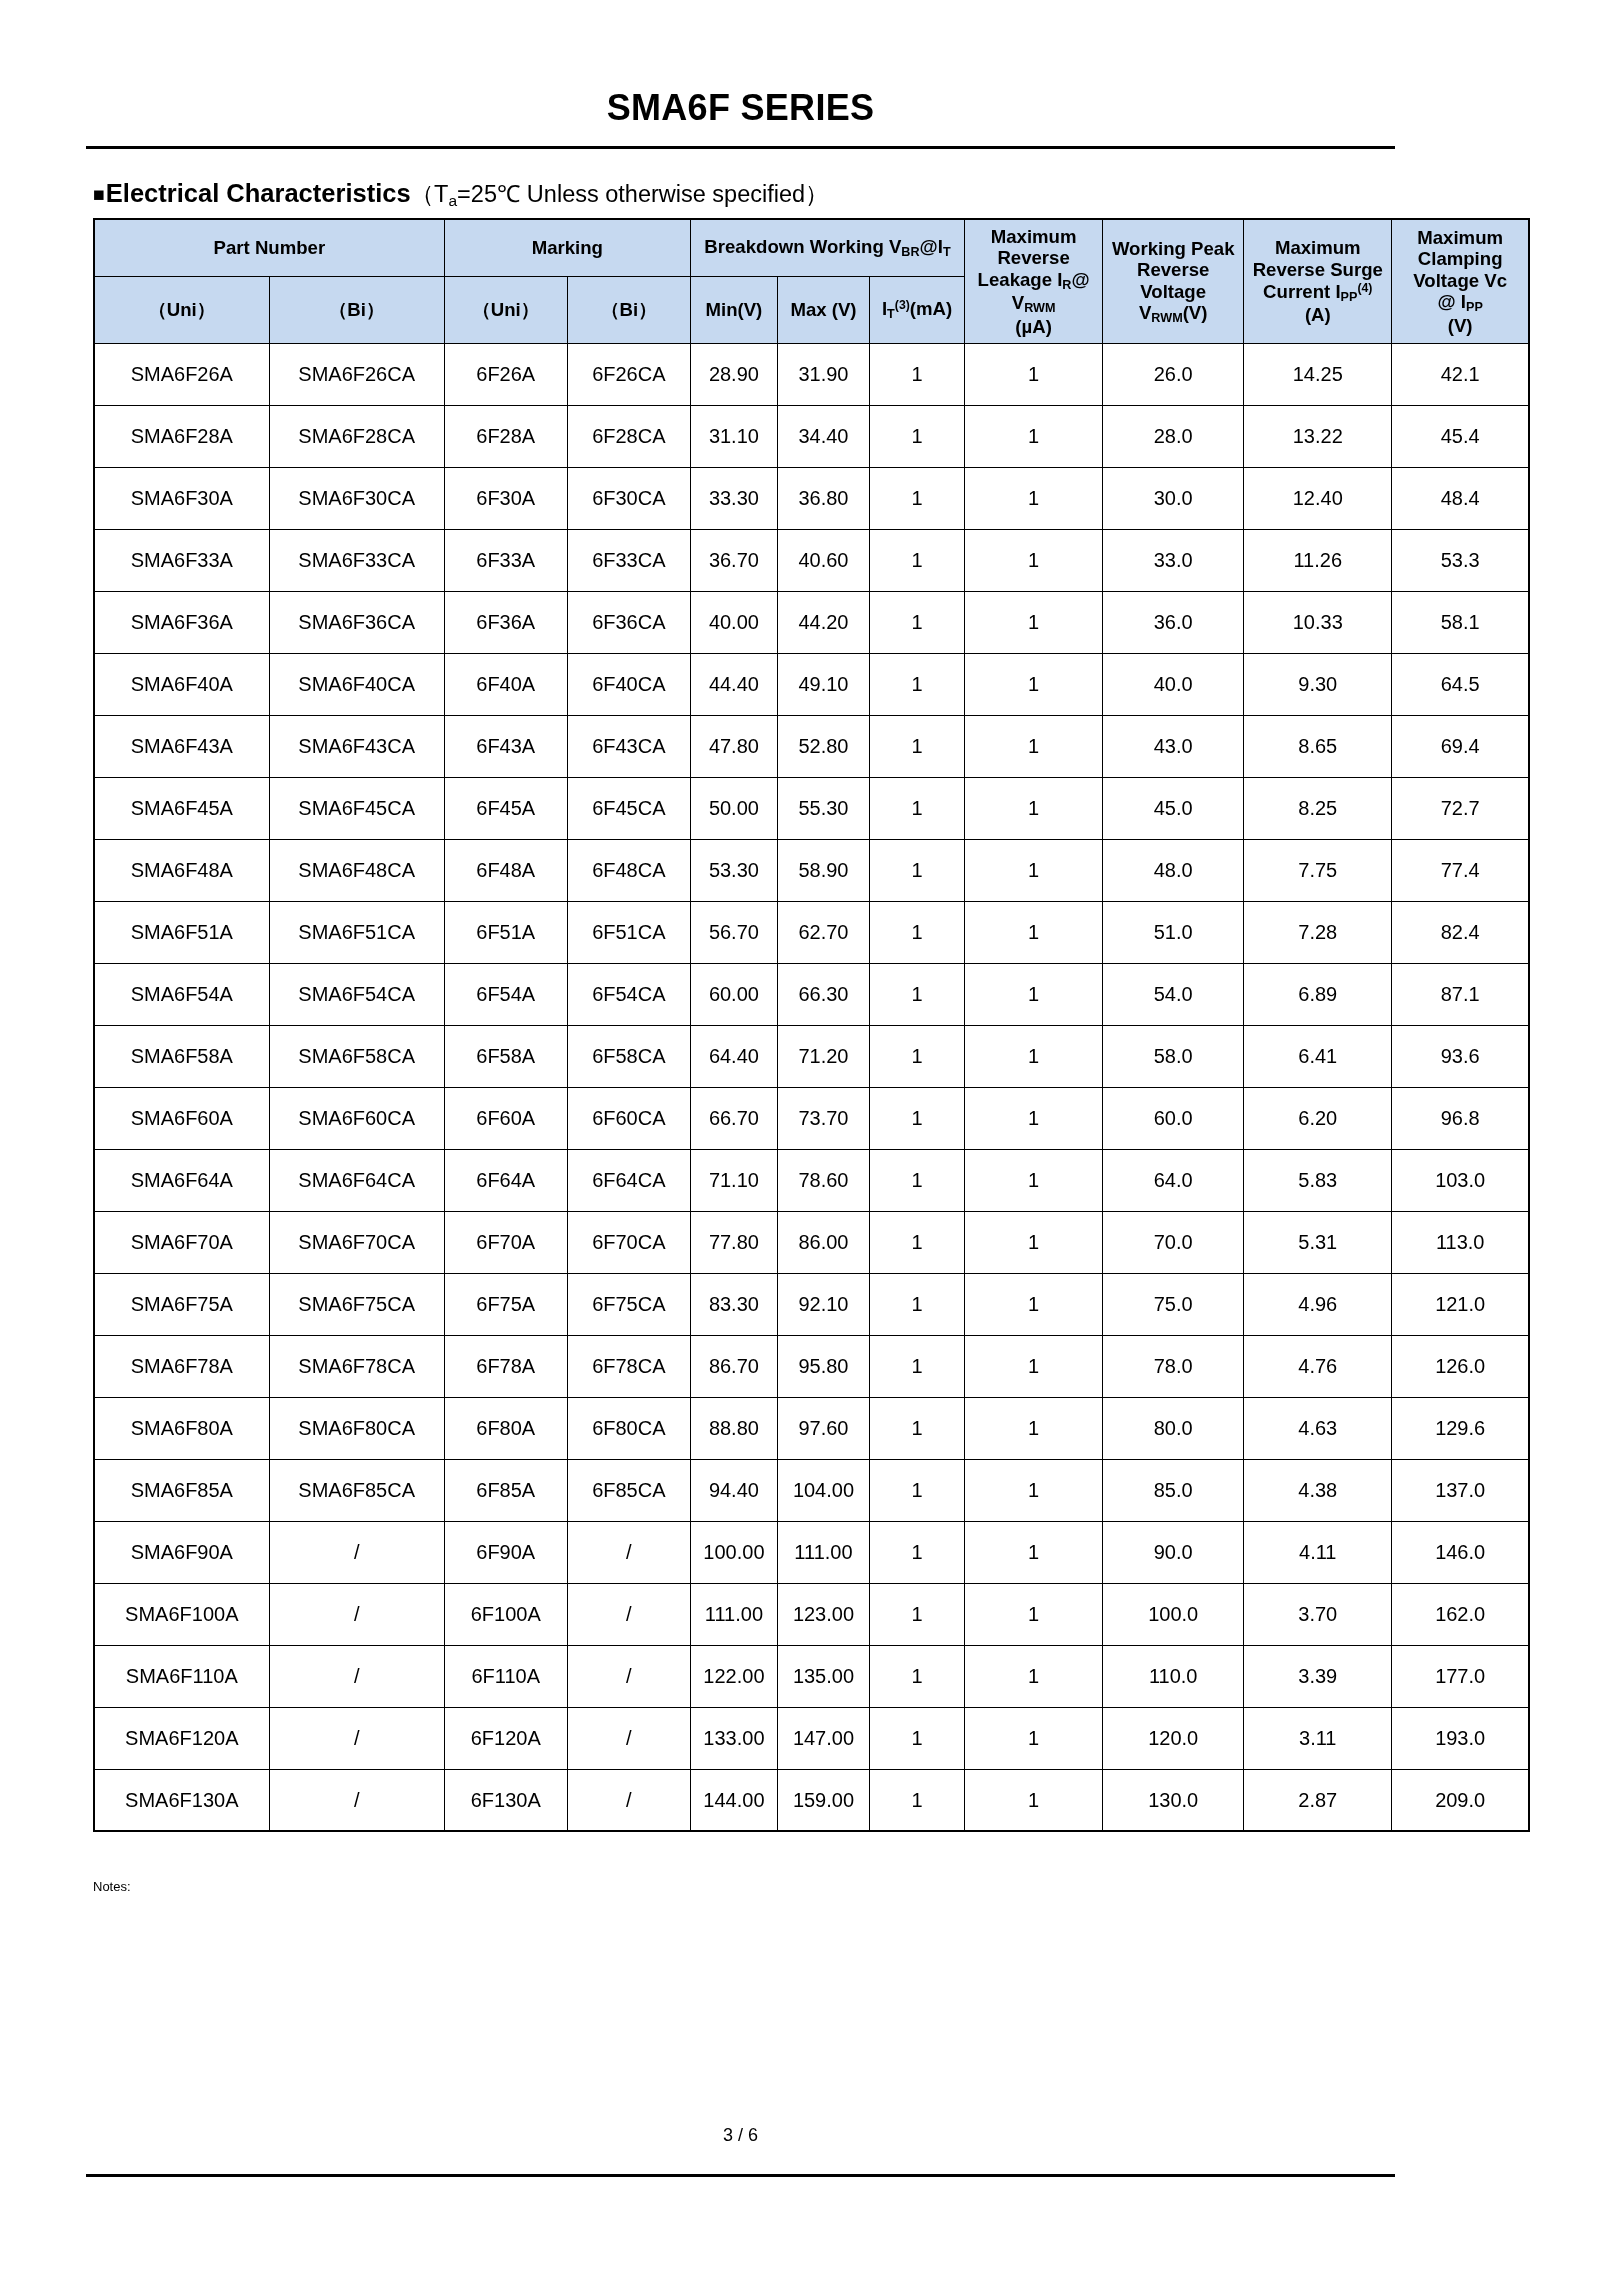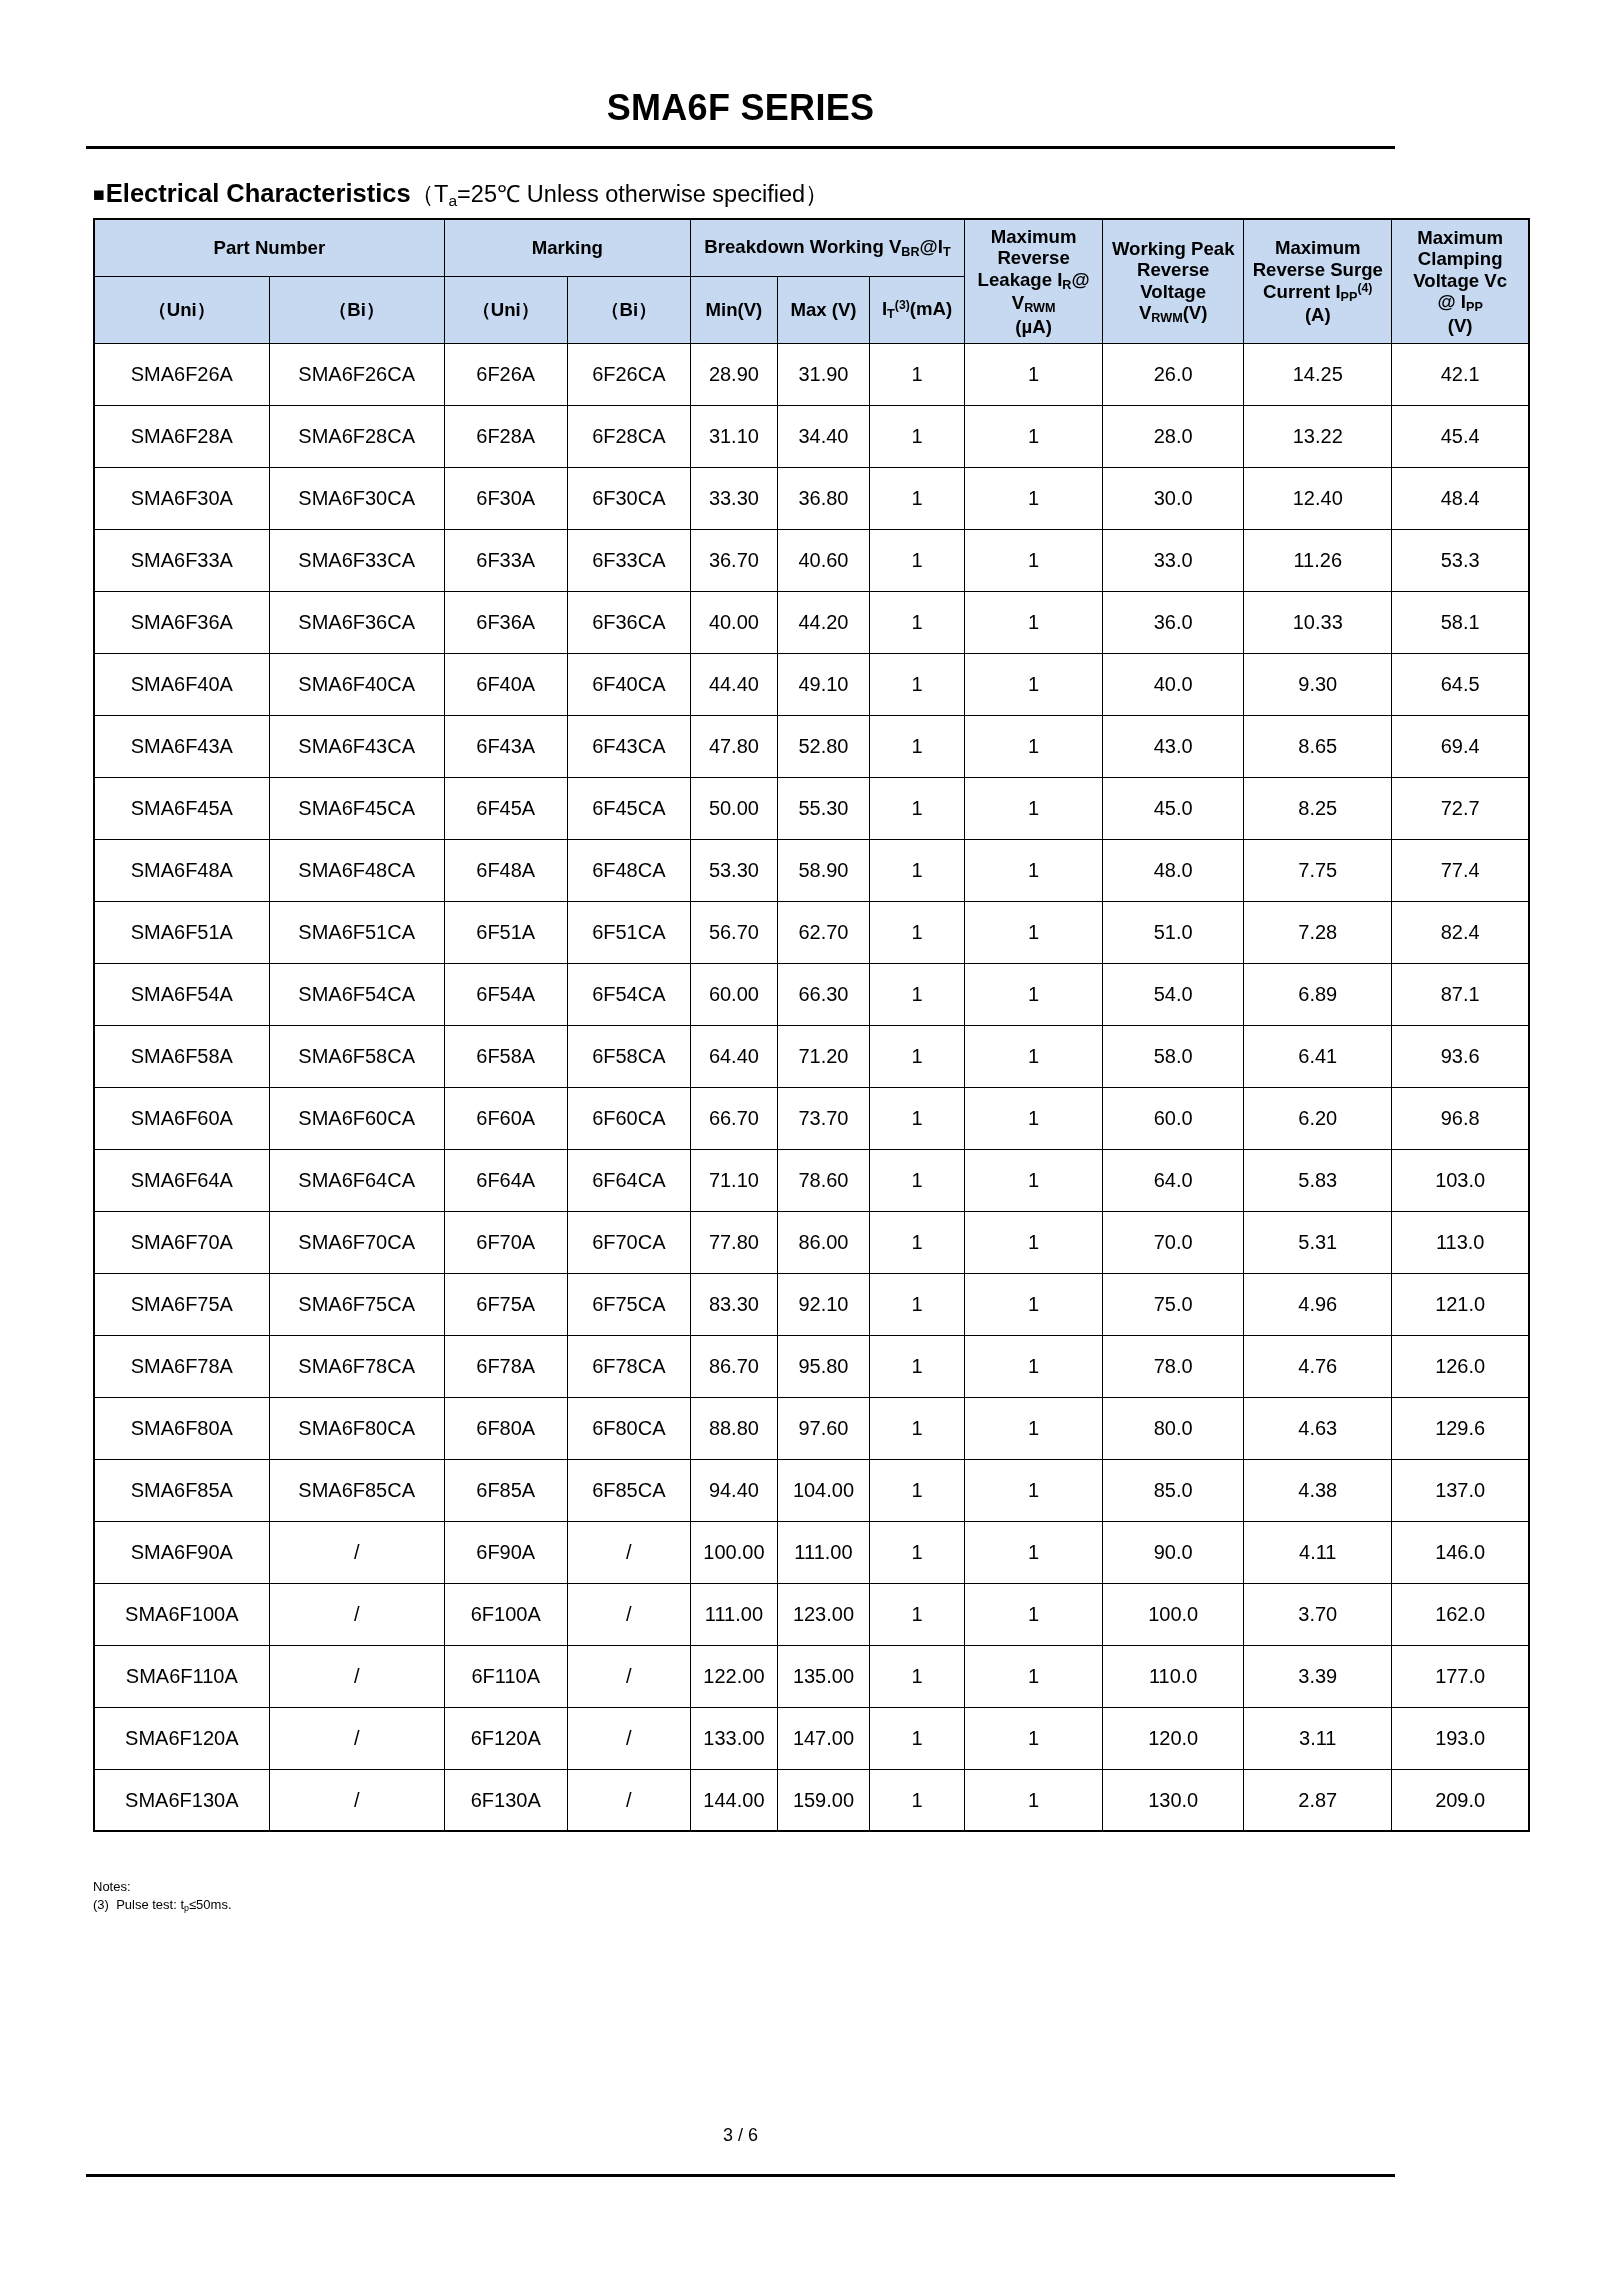--- a/index.html
+++ b/index.html
@@ -507,20 +507,19 @@
             <td>130.0</td>
             <td>2.87</td>
             <td>209.0</td>
           </tr>
         </tbody>
     </table>
   </div>
 
   <div class="notes">
     <div class="n-line">Notes:</div>
-    <div class="n-line"><span>(3)</span>&nbsp; <span>Pulse test: t</span><sub>p</sub><span>≤50ms.</span></div>
   </div>
 
   <div class="footer-num">3 / 6</div>
   <div class="footer-rule"></div>
 
 </div>
 
 
 </body></html>

